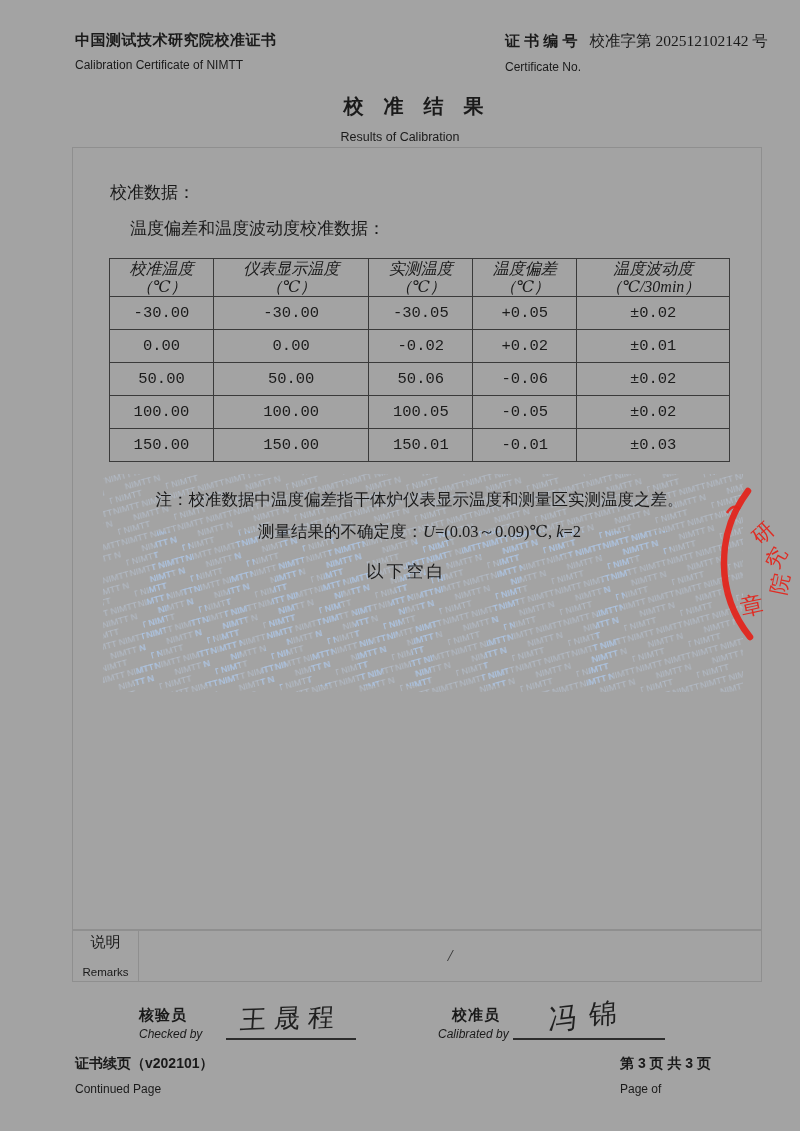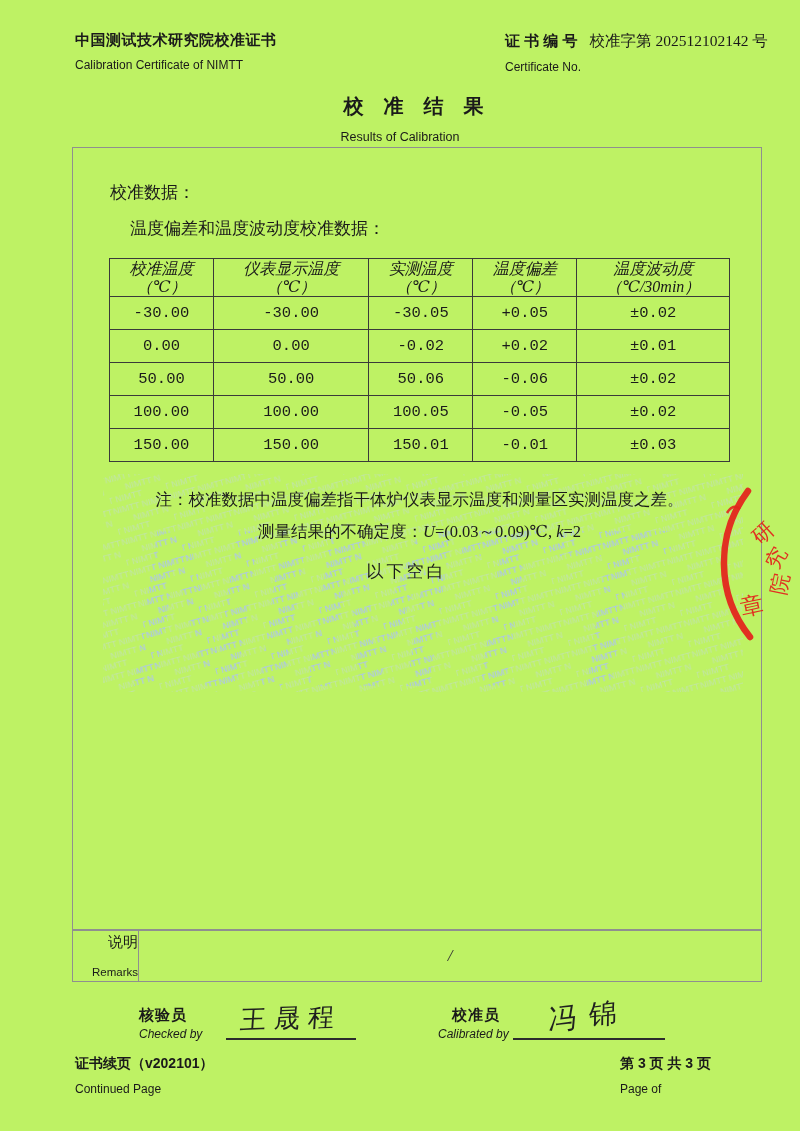--- a/index.html
+++ b/index.html
@@ -1,20 +1,20 @@
 <!DOCTYPE html>
 <html><head>
 <meta charset="utf-8">
 <style>
   html,body{margin:0;padding:0;background:#e8e8e8;}
   .page{
     position:relative;
     width:800px;height:1131px;
     margin:0 auto;
-    background:#bef264;
+    background:#a3a3a3;
     font-family:"Liberation Serif","DejaVu Serif",serif;
     color:#1a1a1a;
     overflow:hidden;
   }
   .abs{position:absolute;}
 
   
   .hdr-left{left:75px;top:31px;}
   .hdr-zh{font-family:"Liberation Sans","DejaVu Sans",sans-serif;font-weight:bold;font-size:15px;letter-spacing:.5px;}
   .hdr-en{font-family:"Liberation Sans","DejaVu Sans",sans-serif;font-size:12px;margin-top:8px;}
@@ -50,21 +50,21 @@
   .blank-line{left:23px;top:412px;width:621px;text-align:center;font-size:17px;letter-spacing:3px;z-index:2;}
 
   
   .watermark{left:30px;top:326px;z-index:1;}
 
   
   .stamp{left:720px;top:478px;z-index:3;}
 
   
   .remarks-box{left:72px;top:929px;width:688px;height:51px;border:1px solid #8f8f8f;display:flex;}
-  .remarks-label{width:65px;border-right:1px solid #8f8f8f;display:flex;flex-direction:column;align-items:flex-end;justify-content:center;}
+  .remarks-label{width:65px;border-right:1px solid #8f8f8f;display:flex;flex-direction:column;align-items:center;justify-content:center;}
   .remarks-zh{font-family:"Liberation Sans","DejaVu Sans",sans-serif;font-size:15px;}
   .remarks-en{font-family:"Liberation Sans","DejaVu Sans",sans-serif;font-size:11.5px;margin-top:14px;}
   .remarks-value{flex:1;display:flex;align-items:center;justify-content:center;font-size:17px;font-style:italic;color:#333;}
 
   
   .sig-label{font-family:"Liberation Sans","DejaVu Sans",sans-serif;font-weight:bold;font-size:15px;letter-spacing:1px;}
   .sig-en{font-family:"Liberation Sans","DejaVu Sans",sans-serif;font-size:12px;font-style:italic;}
   .sig-line{border-bottom:2px solid #2c2c2c;text-align:center;}
   .handwrite{display:inline-block;color:#1f1f1f;font-weight:500;}
   .hw1{font-size:26px;letter-spacing:8px;transform:rotate(-2deg) skewX(-6deg);}

